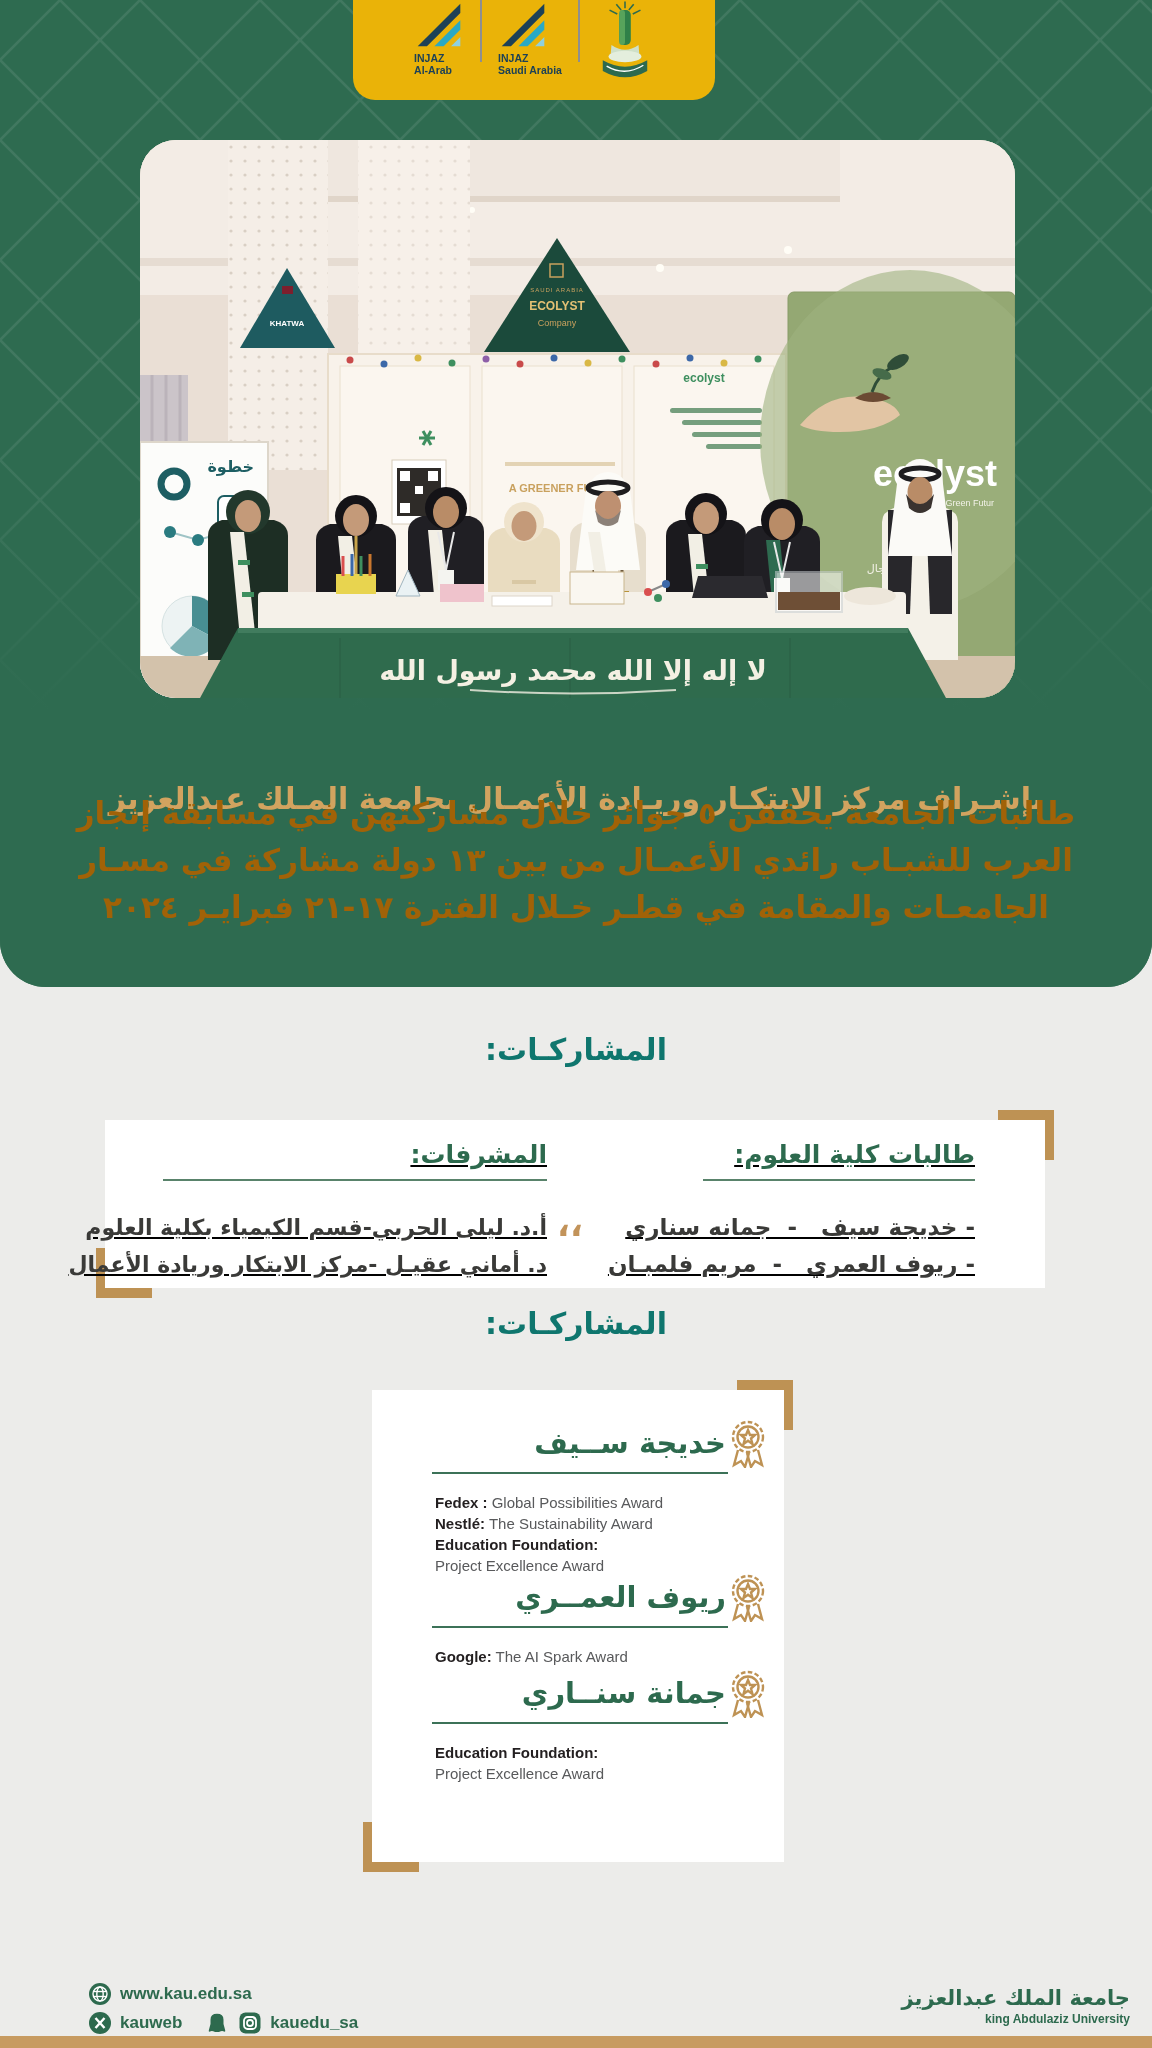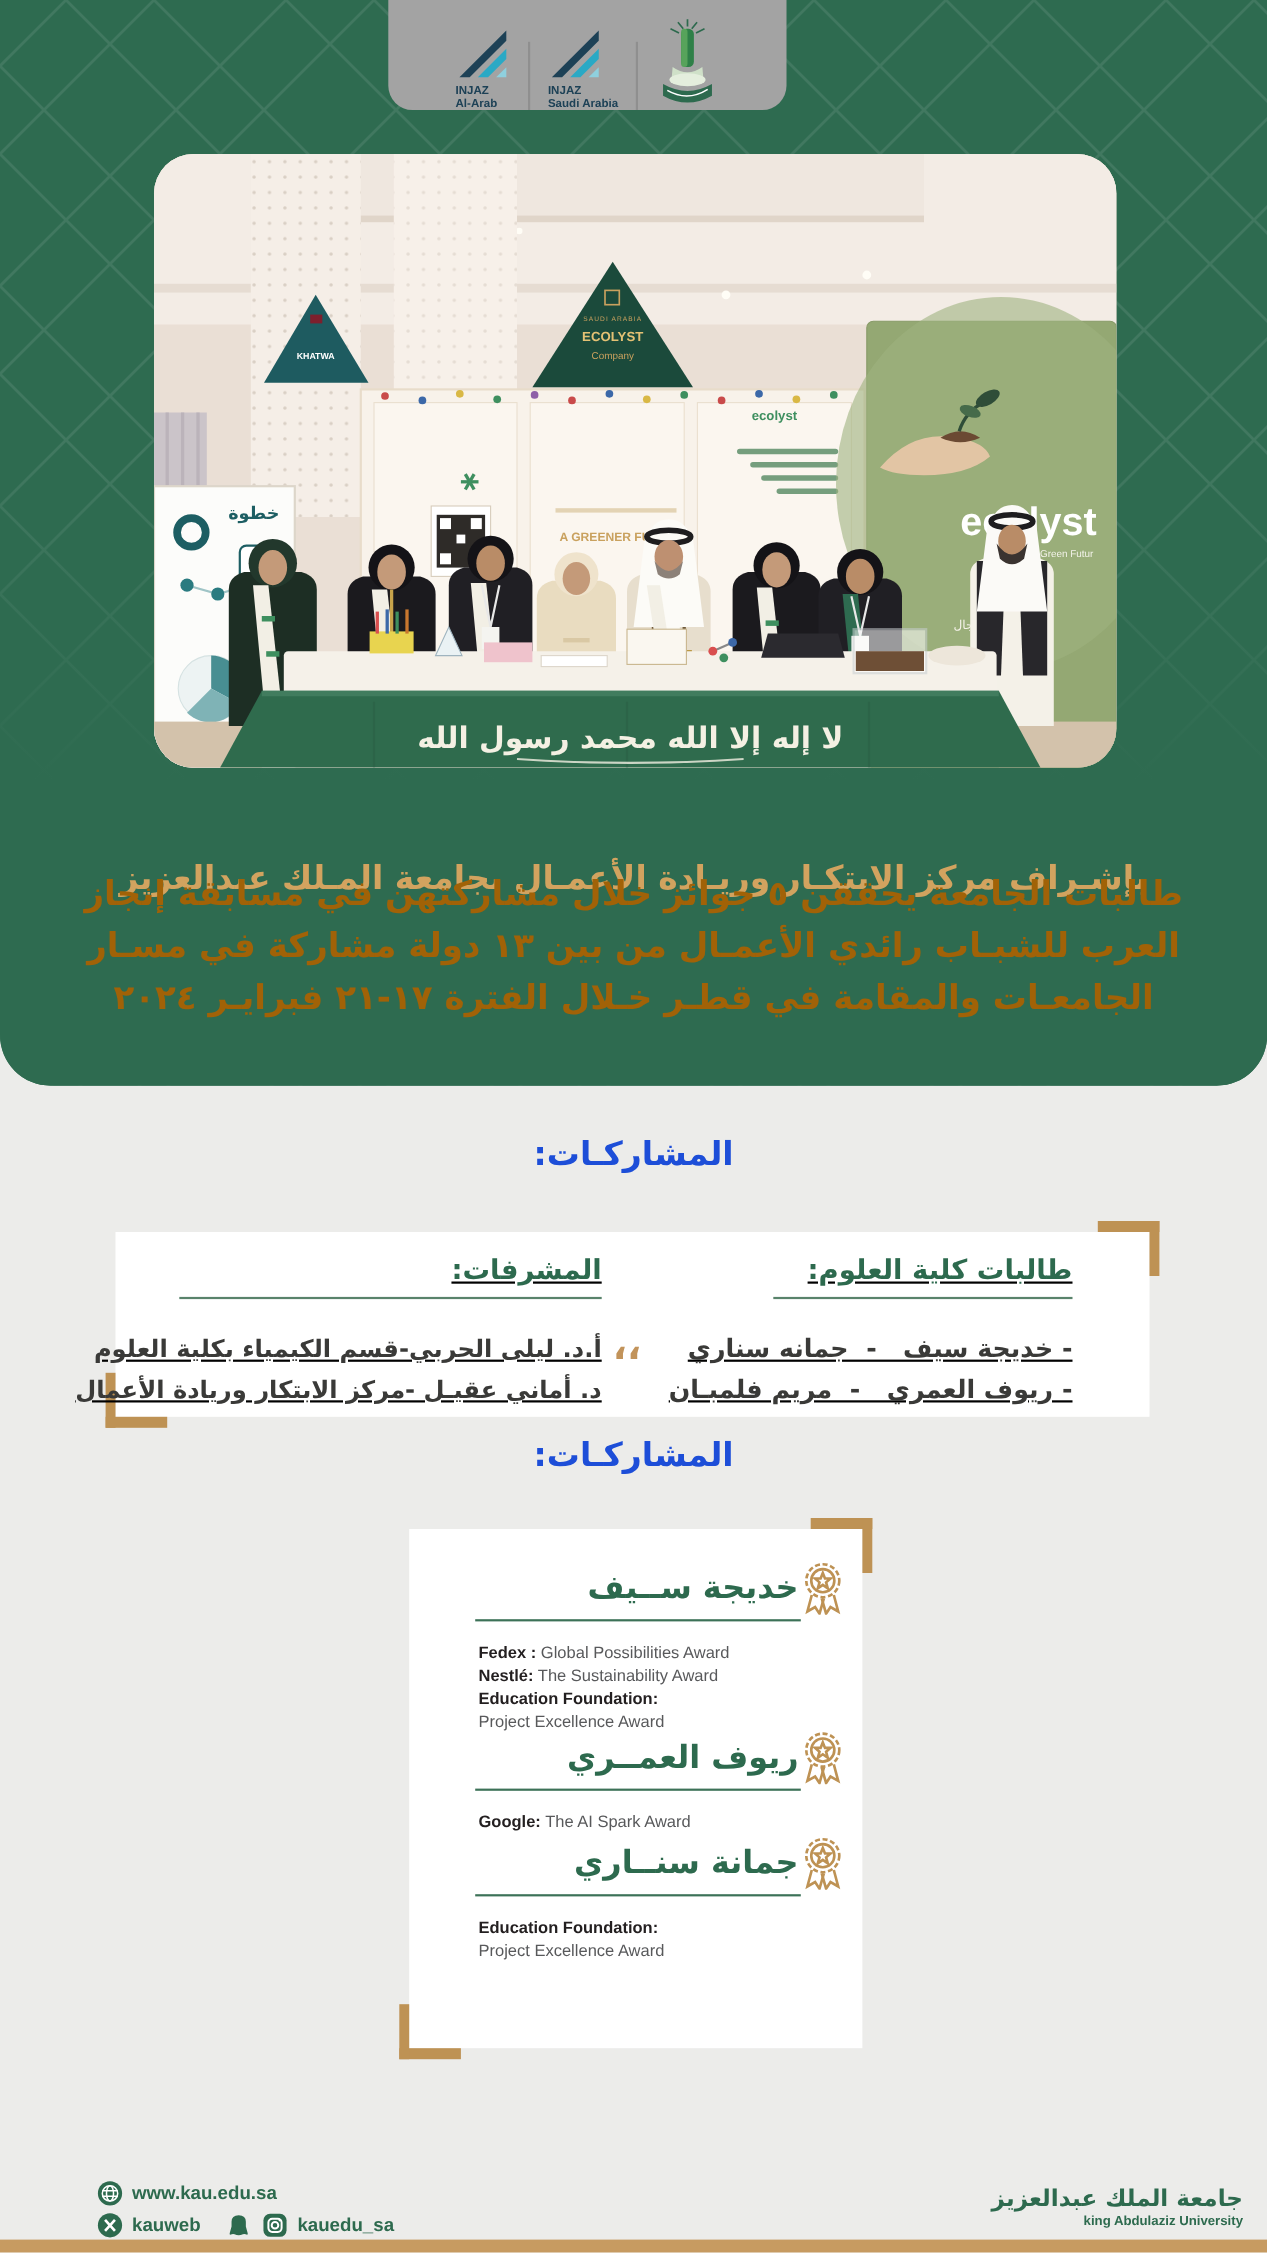--- a/index.html
+++ b/index.html
@@ -6,39 +6,39 @@
   .canvas{position:relative;width:1152px;height:2048px;background:#ECECEA;overflow:hidden;
           font-family:"Liberation Sans",sans-serif;}
   .ar{font-family:"DejaVu Sans",sans-serif;}
 
   
   .hero{position:absolute;left:0;top:0;width:1152px;height:987px;background:#2E6B50;
         border-radius:0 0 46px 46px;overflow:hidden;}
   .hero-pattern{position:absolute;left:0;top:0;}
 
   
-  .logo-card{position:absolute;left:353px;top:0;width:362px;height:100px;background:#a3a3a3;
-             border-radius:0 0 22px 22px;display:flex;align-items:flex-end;justify-content:center;
+  .logo-card{position:absolute;left:353px;top:0;width:362px;height:100px;background:#eab308;
+             border-radius:0 0 22px 22px;display:flex;align-items:flex-start;justify-content:center;
              gap:16px;z-index:5;}
   .logo-block{display:flex;flex-direction:column;align-items:flex-start;}
   .logo-label{font-size:10.5px;line-height:11.5px;font-weight:bold;color:#1D4156;margin-top:3px;}
   .logo-sep{width:2px;height:62px;background:#8F8F8F;}
 
   
   .photo-card{position:absolute;left:140px;top:140px;width:875px;height:558px;border-radius:36px;
               overflow:hidden;z-index:4;background:#EADFD5;}
 
   
   .hero-gold{position:absolute;left:60px;top:736px;width:1032px;text-align:center;
              color:#D2A35F;font-size:30px;font-weight:bold;z-index:4;margin-top:45px;}
   .hero-body{position:absolute;left:60px;top:790px;width:1032px;text-align:center;
              color:#a16207;font-size:31px;font-weight:bold;line-height:47px;z-index:4;}
 
   
-  .section-title{position:absolute;left:0;width:1152px;text-align:center;color:#1d4ed8;
+  .section-title{position:absolute;left:0;width:1152px;text-align:center;color:#0f766e;
                  font-size:30px;font-weight:bold;}
 
   
   .gcard{position:absolute;background:#fff;}
   .corner-tr{position:absolute;top:-10px;right:-9px;width:47px;height:40px;
              border-top:10px solid #BE9254;border-right:9px solid #BE9254;}
   .corner-bl{position:absolute;bottom:-10px;left:-9px;width:47px;height:40px;
              border-bottom:10px solid #BE9254;border-left:9px solid #BE9254;}
 
   

